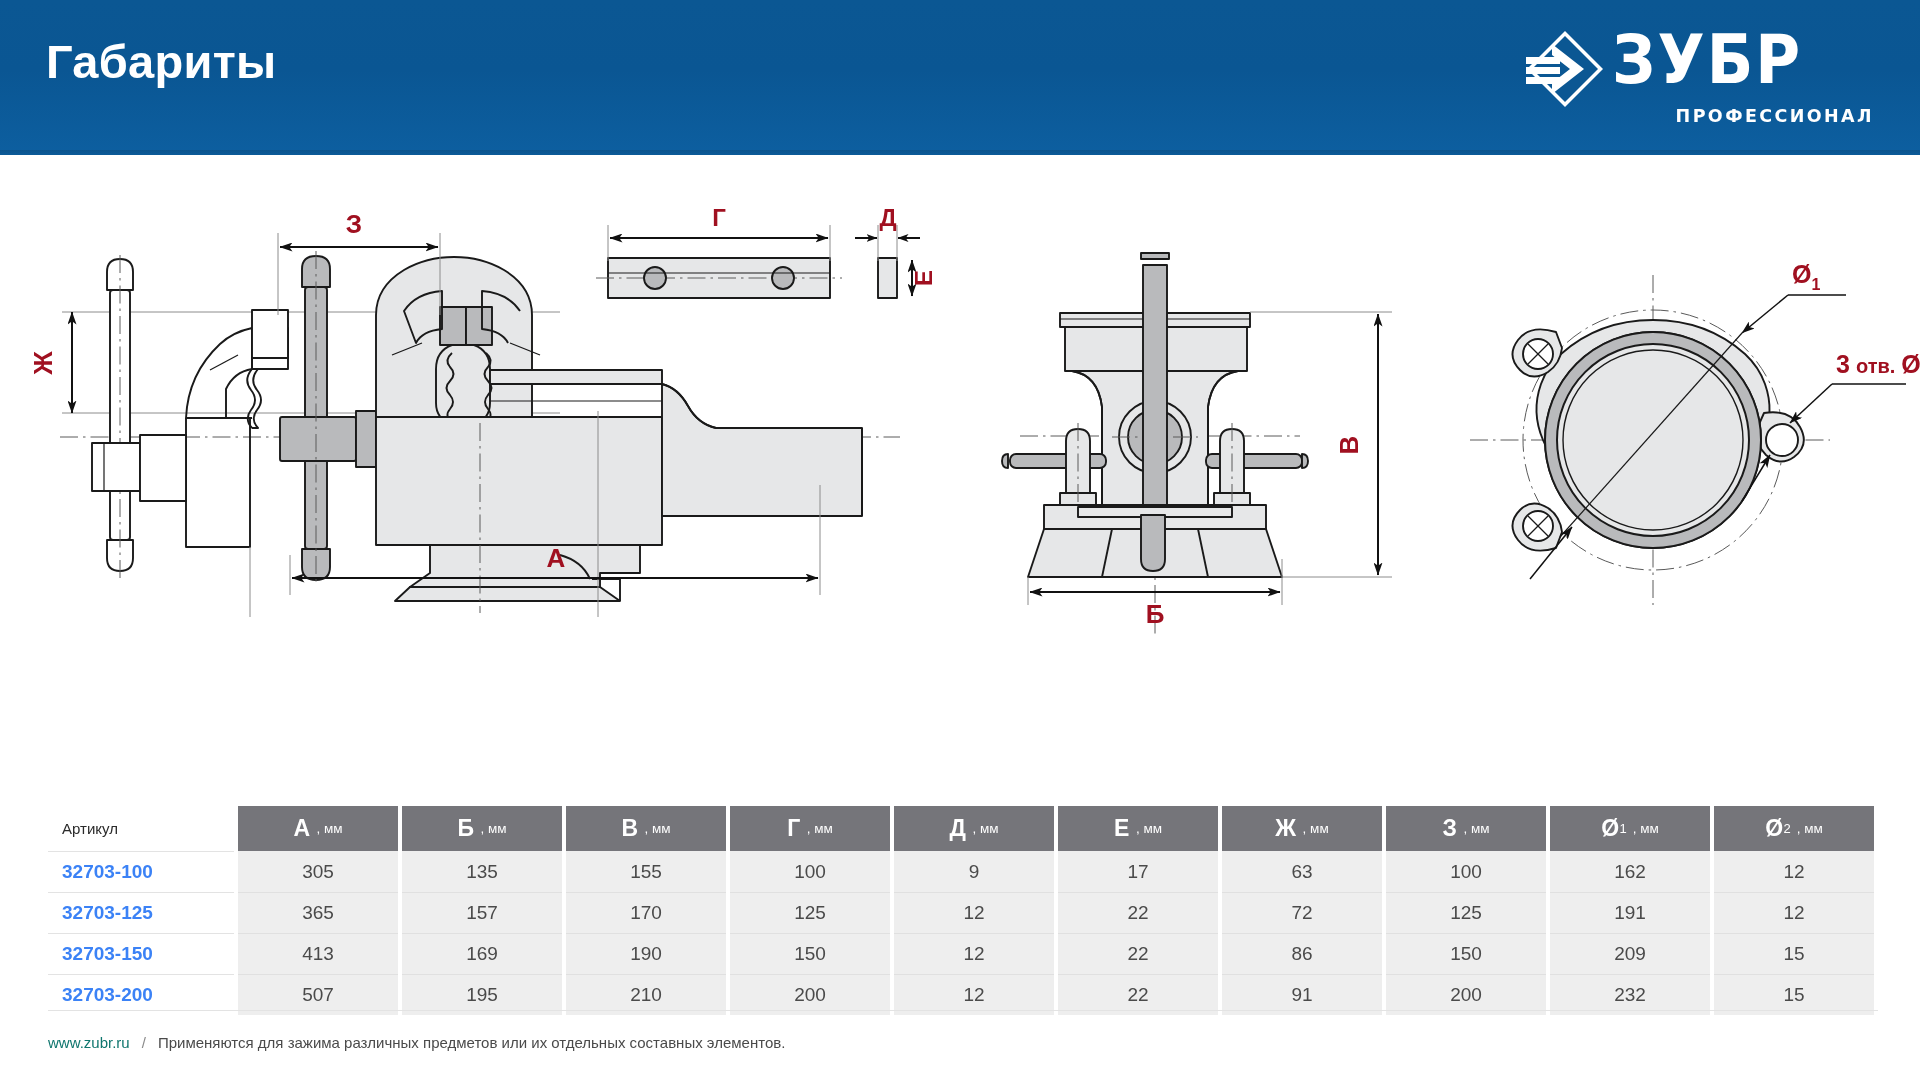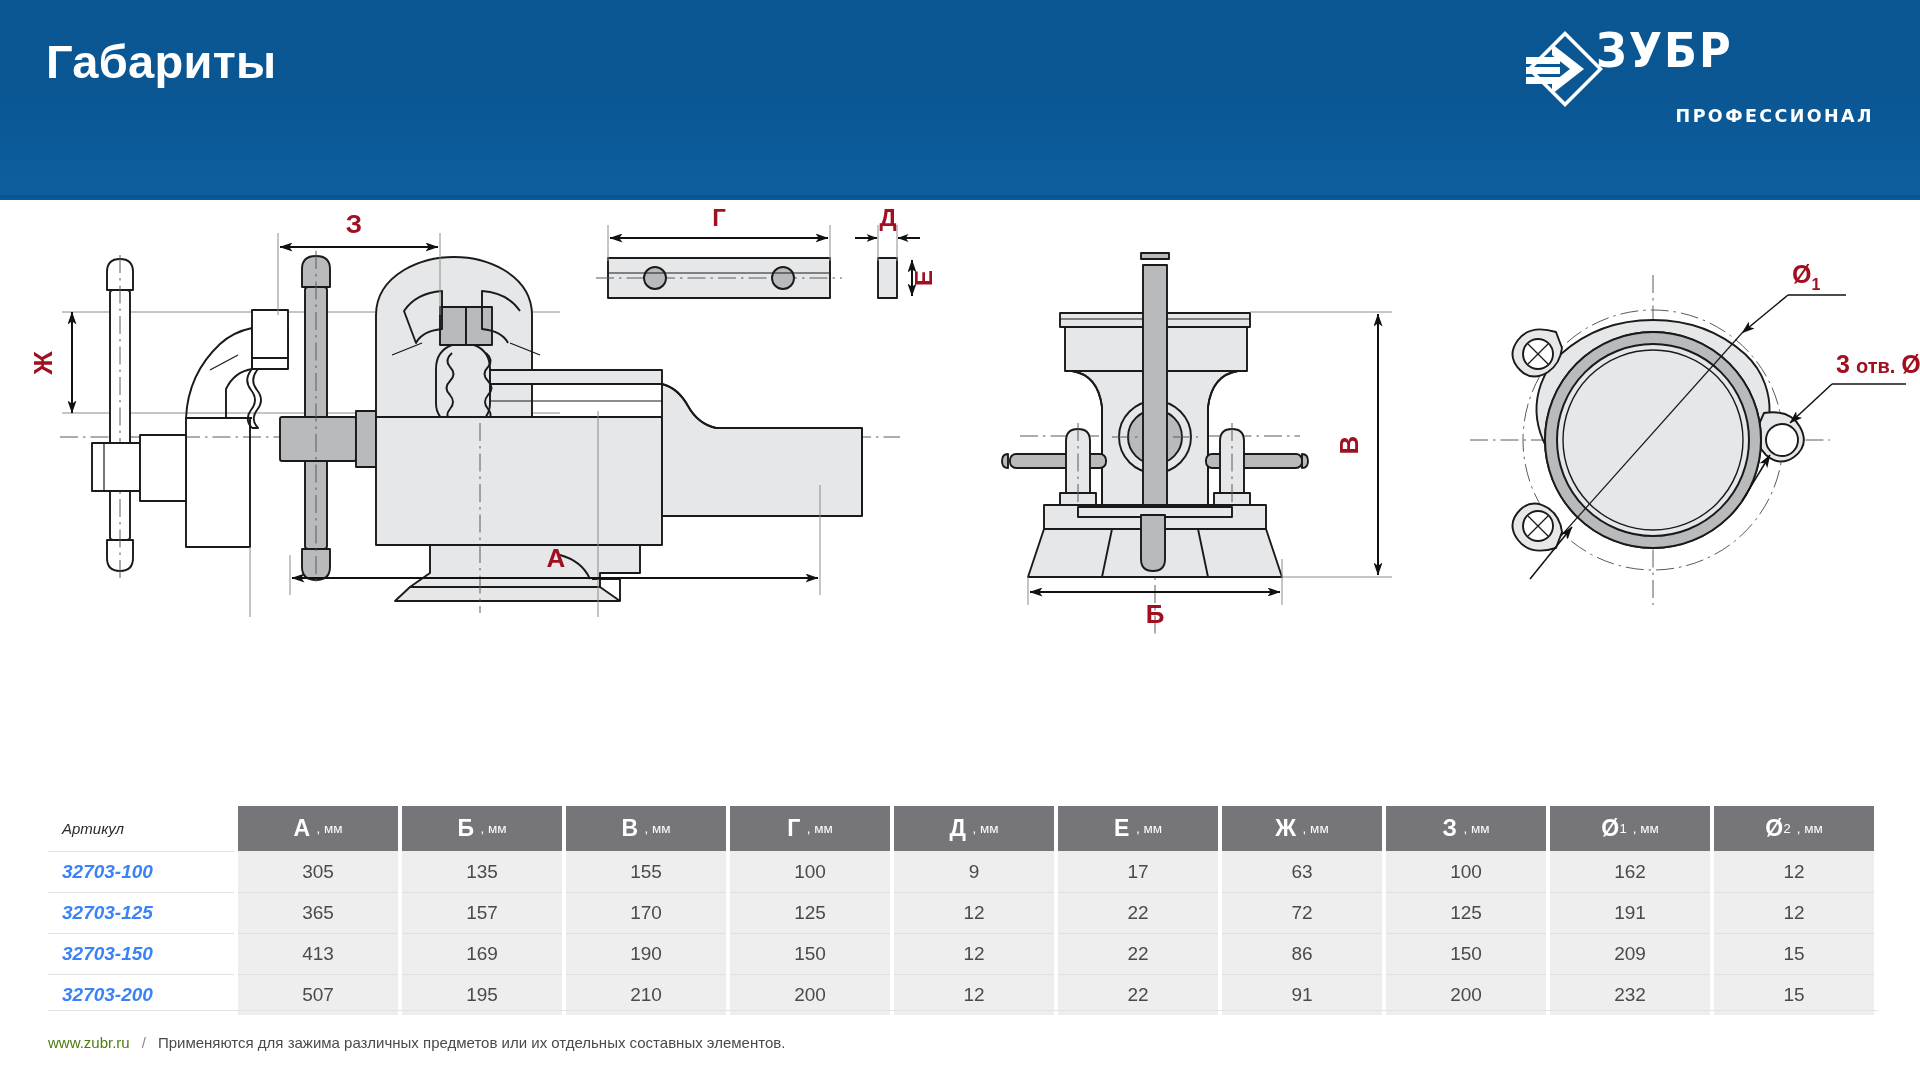--- a/index.html
+++ b/index.html
@@ -7,41 +7,41 @@
   body{
     width:1920px;height:1080px;
     background:#ffffff;
     font-family:"Liberation Sans","DejaVu Sans",sans-serif;
     overflow:hidden;
     position:relative;
   }
 
   
   .header{
-    position:absolute;left:0;top:0;width:1920px;height:200px;
+    position:absolute;left:0;top:0;width:1920px;height:155px;
     background:linear-gradient(180deg,#0b5793 0%,#0a5693 45%,#0d5fa0 100%);
     background-color:#0b5793;
   }
   .header:after{
     content:"";position:absolute;left:0;bottom:0;width:100%;height:5px;
     background:linear-gradient(180deg,#094a7e,#0b5793);
     opacity:.55;
   }
   .page-title{
     position:absolute;left:46px;top:38px;
     color:#ffffff;font-size:47px;font-weight:bold;letter-spacing:.3px;
     line-height:1;white-space:nowrap;
   }
 
   
   .logo-wrap{position:absolute;right:44px;top:28px;width:350px;height:100px;}
   .logo-mark{position:absolute;left:0;top:2px;width:78px;height:78px;}
   .logo-zubr{
-    position:absolute;left:70px;top:-2px;
-    color:#ffffff;font-size:48px;font-weight:bold;
+    position:absolute;left:86px;top:-2px;
+    color:#ffffff;font-size:68px;font-weight:bold;
     letter-spacing:2px;line-height:1;font-family:"DejaVu Sans",sans-serif;
     font-stretch:condensed;
   }
   .logo-sub{
     position:absolute;right:2px;top:80px;
     color:#ffffff;font-size:17.5px;font-weight:bold;letter-spacing:2.4px;
     line-height:1;font-family:"DejaVu Sans",sans-serif;text-align:center;
   }
 
   
@@ -54,21 +54,21 @@
   }
   .row{display:flex;width:100%;height:41px;}
   .row.head{height:45px;}
   .cell{
     display:flex;align-items:center;justify-content:center;
     font-size:18px;color:#3a3a3a;box-sizing:border-box;
     margin-right:4px;
   }
   .cell.art{
     justify-content:flex-start;padding-left:14px;
-    width:186px;flex:none;background:transparent;font-style:italic;
+    width:186px;flex:none;background:transparent;
   }
   .cell.num{flex:1 1 0;background:#eeeeee;}
   .row.head .cell.num{background:#75757a;color:#ffffff;}
   .row.head .cell.art{background:transparent;color:#2b2b2b;font-size:15px;}
   .row.head .cell.num .hl{font-size:23px;font-weight:bold;letter-spacing:.5px;}
   .row.head .cell.num .hu{font-size:13.5px;font-weight:normal;margin-left:6px;}
   .row.head .cell.num .sub{font-size:13px;vertical-align:sub;}
   .row.body .cell.art{
     font-weight:bold;color:#3b82f6;font-size:19px;
     border-top:1px solid #e3e3e3;
@@ -81,21 +81,21 @@
   .row.body.first .cell.num:before{background:transparent;}
   .table-bottom{
     position:absolute;left:48px;top:1010px;width:1830px;height:1px;background:#e3e3e3;
   }
 
   
   .footer{
     position:absolute;left:48px;top:1034px;
     font-size:15px;color:#4a4a4a;white-space:nowrap;
   }
-  .footer .site{color:#4d7c0f;}
+  .footer .site{color:#0f766e;}
   .footer .sep{margin:0 12px;color:#8a8a8a;}
   .footer .desc{color:#4a4a4a;}
 
   
 </style>
 </head>
 <body>
 
 <div class="header">
   <div class="page-title">Габариты</div>

